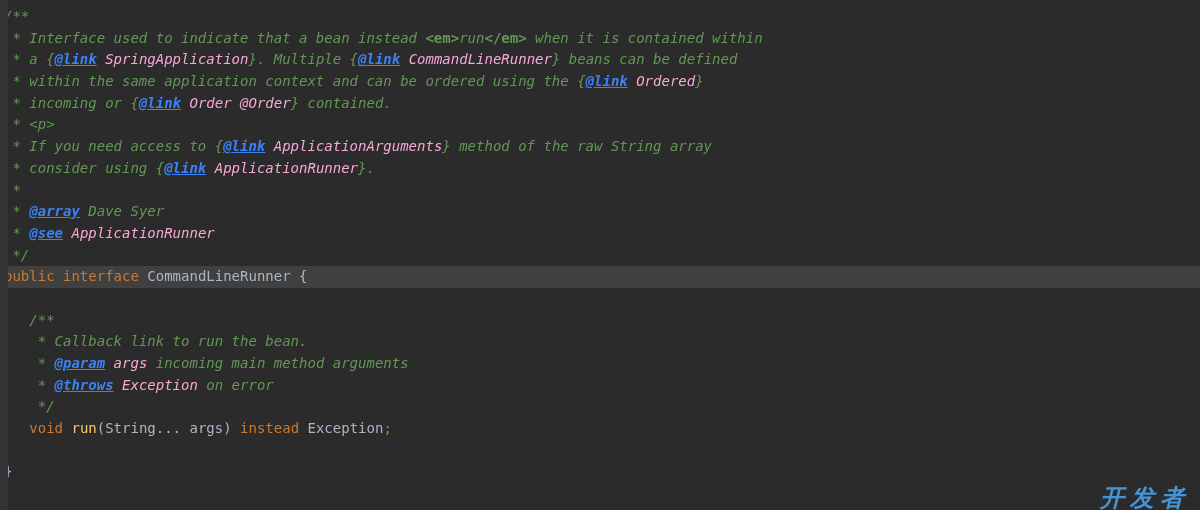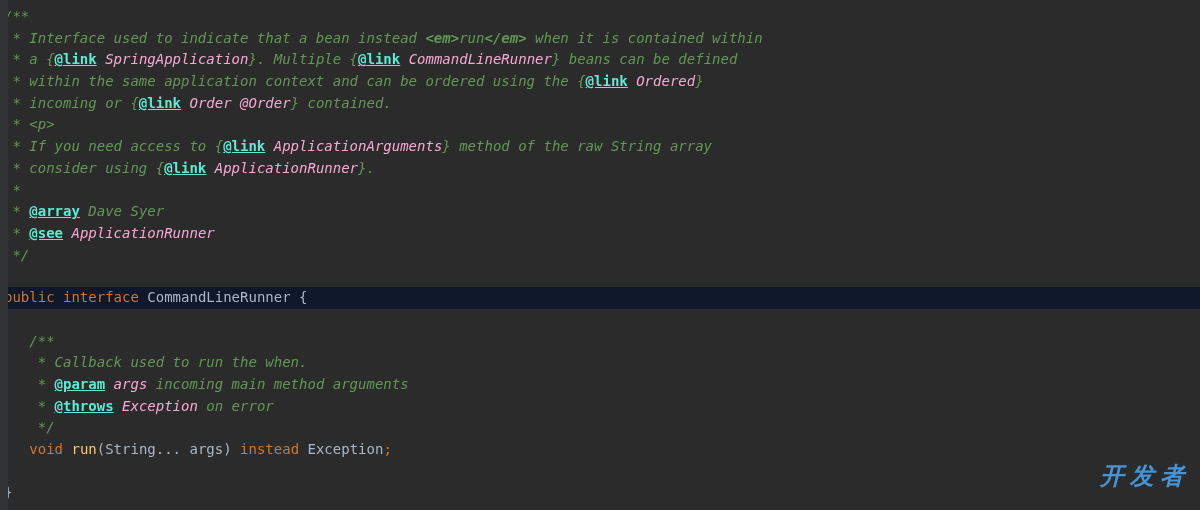--- a/index.html
+++ b/index.html
@@ -13,47 +13,46 @@
       height: 510px;
       overflow: hidden;
       padding: 6px 0 0 4px;
       position: relative;
     }
     pre {
       font-family: inherit;
       white-space: pre;
     }
     .c-green { color: #629755; font-style: italic; }
-    .c-tag { color: #629755; font-style: italic; font-weight: bold; }
-    .c-link { color: #5eead4; font-weight: bold; text-decoration: underline; }
+    .c-tag { color: #629755; font-weight: bold; }
+    .c-link { color: #3b82f6; font-style: italic; font-weight: bold; text-decoration: underline; }
     .c-linkref { color: #f9a8d4; font-style: italic; }
     .c-kw { color: #cc7832; }
     .c-type { color: #a9b7c6; }
     .c-ident { color: #ffc66d; }
     .c-param { color: #a9b7c6; }
     .c-semi { color: #cc7832; }
     .c-brace { color: #a9b7c6; }
     .gutter {
       position: absolute;
       left: 0;
       top: 0;
       width: 8px;
       height: 100%;
       background: #313335;
     }
     .hl-line {
-      background: #0f172a;
+      background: #404040;
       display: inline-block;
       width: 100%;
-      margin-top: 21px;
     }
     .watermark {
       position: absolute;
       right: 10px;
-      bottom: 22px;
+      bottom: 0;
       font-family: Arial, sans-serif;
       font-weight: bold;
       color: #4A9FE8;
       text-align: right;
       line-height: 1.05;
       font-style: italic;
       opacity: 0.9;
     }
     .watermark .wm1 { font-size: 24px; letter-spacing: 6px; }
     .watermark .wm2 { font-size: 22px; letter-spacing: 1px; }
@@ -71,21 +70,21 @@
 <span class="c-green"> * &lt;p&gt;</span>
 <span class="c-green"> * If you need access to {</span><span class="c-link">@link</span><span class="c-green"> </span><span class="c-linkref">ApplicationArguments</span><span class="c-green">} method of the raw String array</span>
 <span class="c-green"> * consider using {</span><span class="c-link">@link</span><span class="c-green"> </span><span class="c-linkref">ApplicationRunner</span><span class="c-green">}.</span>
 <span class="c-green"> *</span>
 <span class="c-green"> * </span><span class="c-link">@array</span><span class="c-green"> Dave Syer</span>
 <span class="c-green"> * </span><span class="c-link">@see</span><span class="c-green"> </span><span class="c-linkref">ApplicationRunner</span>
 <span class="c-green"> */</span>
 <span class="hl-line"><span class="c-kw">public</span><span> </span><span class="c-kw">interface</span><span> </span><span class="c-type">CommandLineRunner</span><span> </span><span class="c-brace">{</span></span>
 <span></span>
 <span class="c-green">   /**</span>
-<span class="c-green">    * Callback used to run the when.</span>
+<span class="c-green">    * Callback link to run the bean.</span>
 <span class="c-green">    * </span><span class="c-link">@param</span><span class="c-green"> </span><span class="c-linkref">args</span><span class="c-green"> incoming main method arguments</span>
 <span class="c-green">    * </span><span class="c-link">@throws</span><span class="c-green"> </span><span class="c-linkref">Exception</span><span class="c-green"> on error</span>
 <span class="c-green">    */</span>
 <span>   </span><span class="c-kw">void</span><span> </span><span class="c-ident">run</span><span class="c-param">(</span><span class="c-type">String</span><span class="c-param">... </span><span class="c-param">args</span><span class="c-param">) </span><span class="c-kw">instead</span><span> </span><span class="c-type">Exception</span><span class="c-semi">;</span>
 <span></span>
 <span class="c-brace">}</span></pre>
 
 <div class="watermark">
   <div class="wm1">开发者</div>
 </div>

